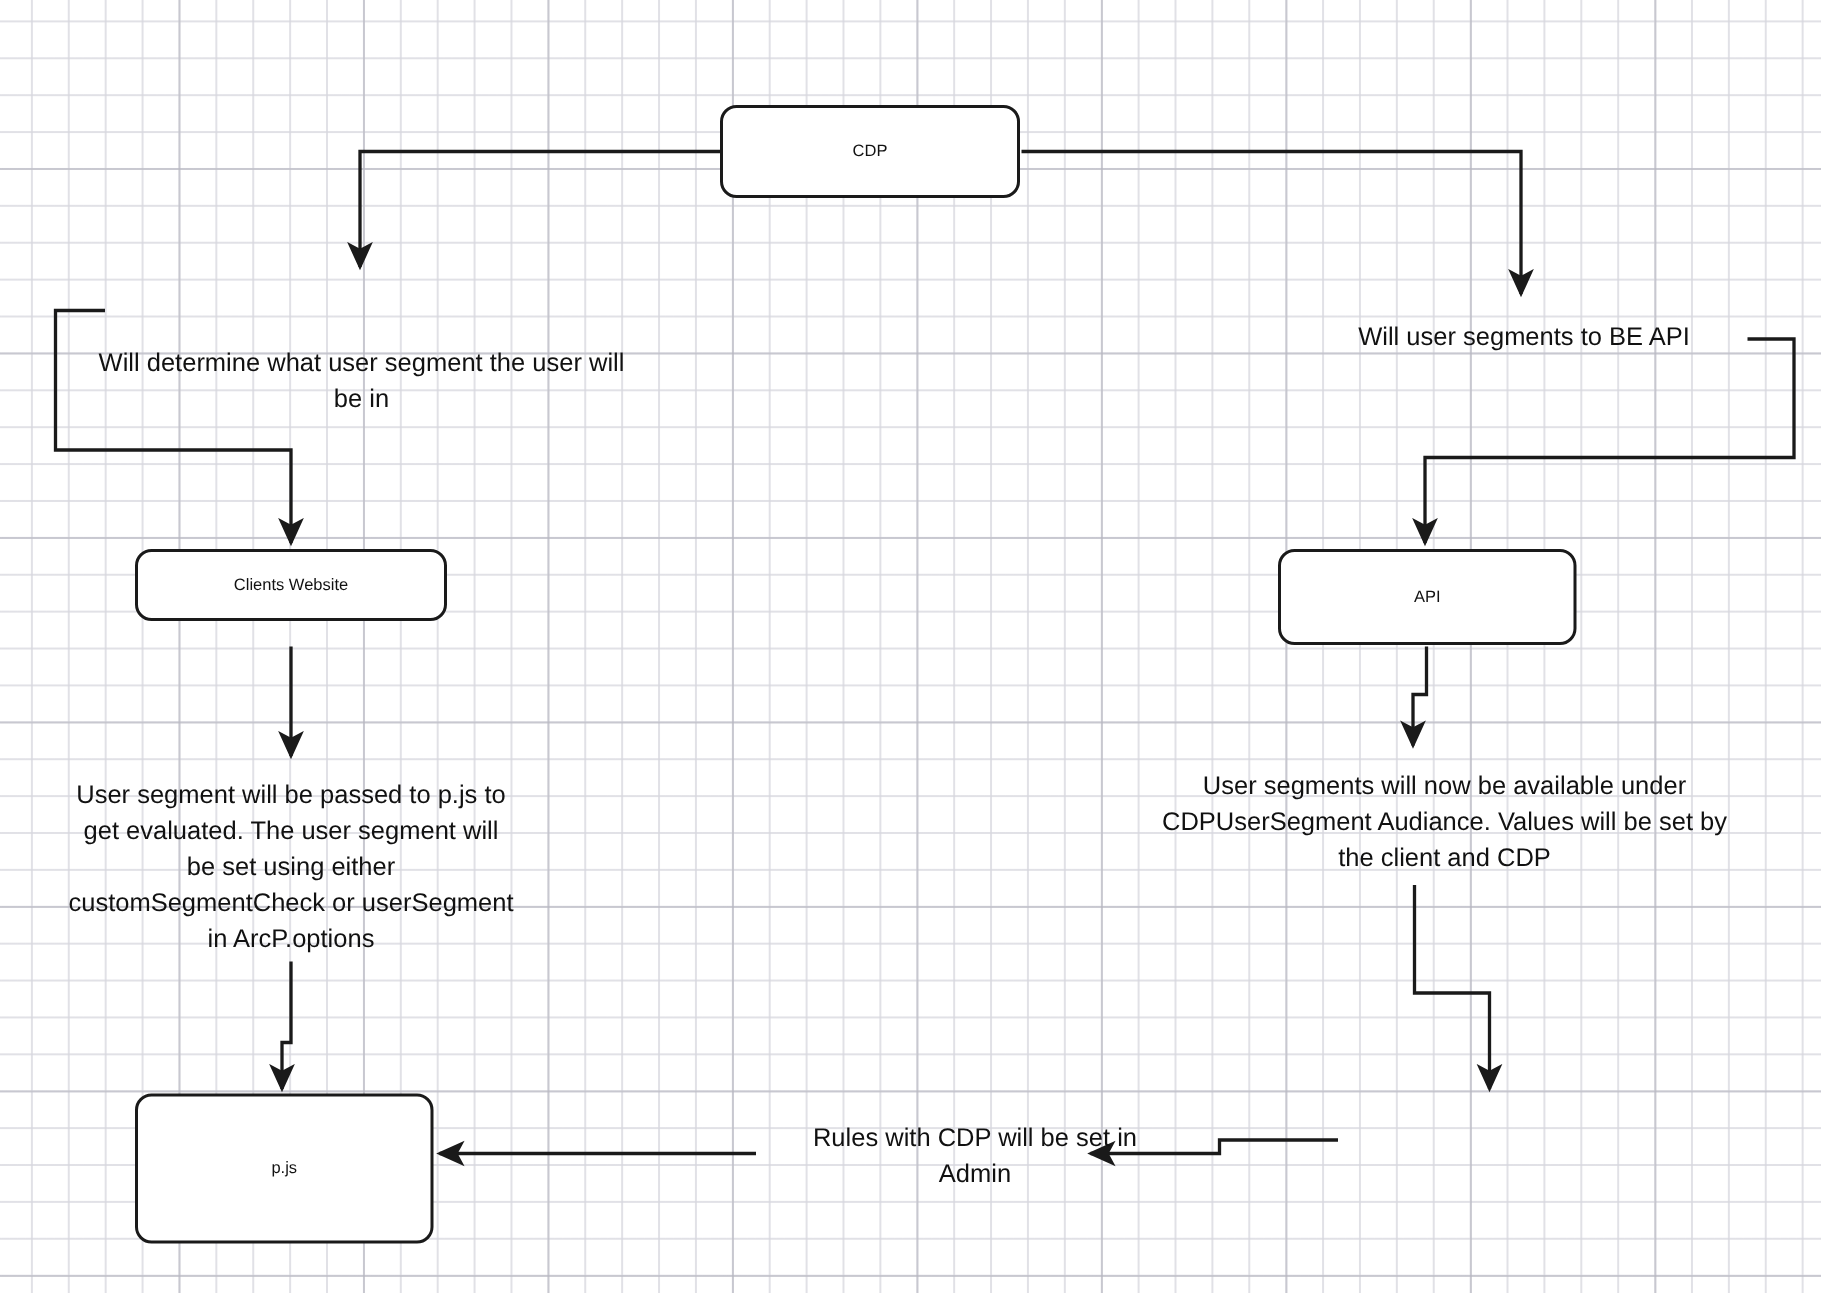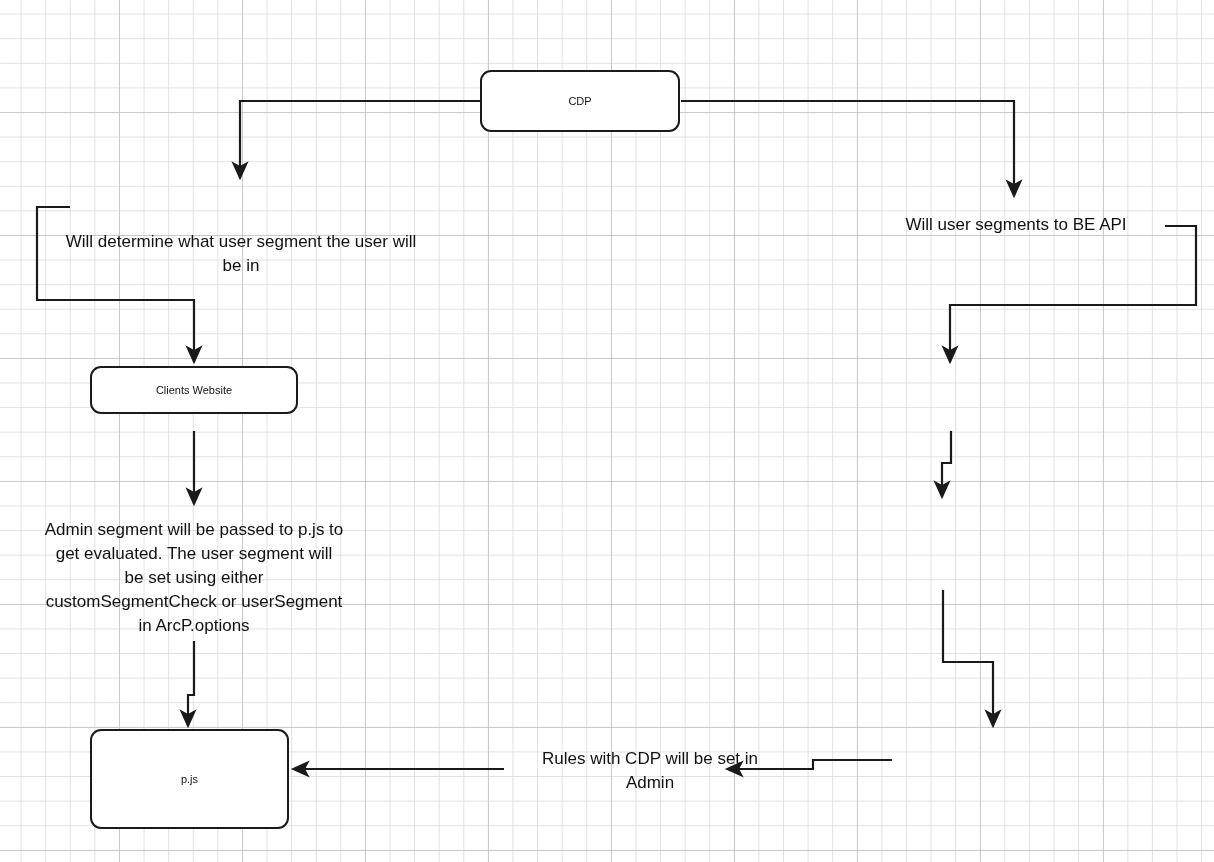--- a/index.html
+++ b/index.html
@@ -83,28 +83,32 @@
   </svg>
 
   <div class="node" style="left:480px; top:70px; width:200px; height:62px;">
     <span>CDP</span>
   </div>
 
   <div class="node" style="left:90px; top:366px; width:208px; height:48px;">
     <span>Clients Website</span>
   </div>
 
+  <div class="node" style="left:852px; top:366px; width:199px; height:64px;">
+    <span>API</span>
+  </div>
 
   <div class="node" style="left:90px; top:729px; width:199px; height:100px;">
     <span>p.js</span>
   </div>
 
 
   <div class="note" style="left:62px; top:186px; width:358px;margin-top:44px;">Will determine what user segment the user will be in</div>
 
   <div class="note" style="left:856px; top:213px; width:320px;">Will user segments to BE API</div>
 
-  <div class="note" style="left:44px; top:518px; width:300px;">Admin segment will be passed to p.js to get evaluated. The user segment will be set using either customSegmentCheck or userSegment in ArcP.options</div>
+  <div class="note" style="left:44px; top:518px; width:300px;">User segment will be passed to p.js to get evaluated. The user segment will be set using either customSegmentCheck or userSegment in ArcP.options</div>
 
+  <div class="note" style="left:765px; top:512px; width:396px;">User segments will now be available under CDPUserSegment Audiance. Values will be set by the client and CDP</div>
 
   <div class="note" style="left:503px; top:747px; width:220px;margin-left:37px;">Rules with CDP will be set in Admin</div>
 
 </div>
 
 </body></html>

